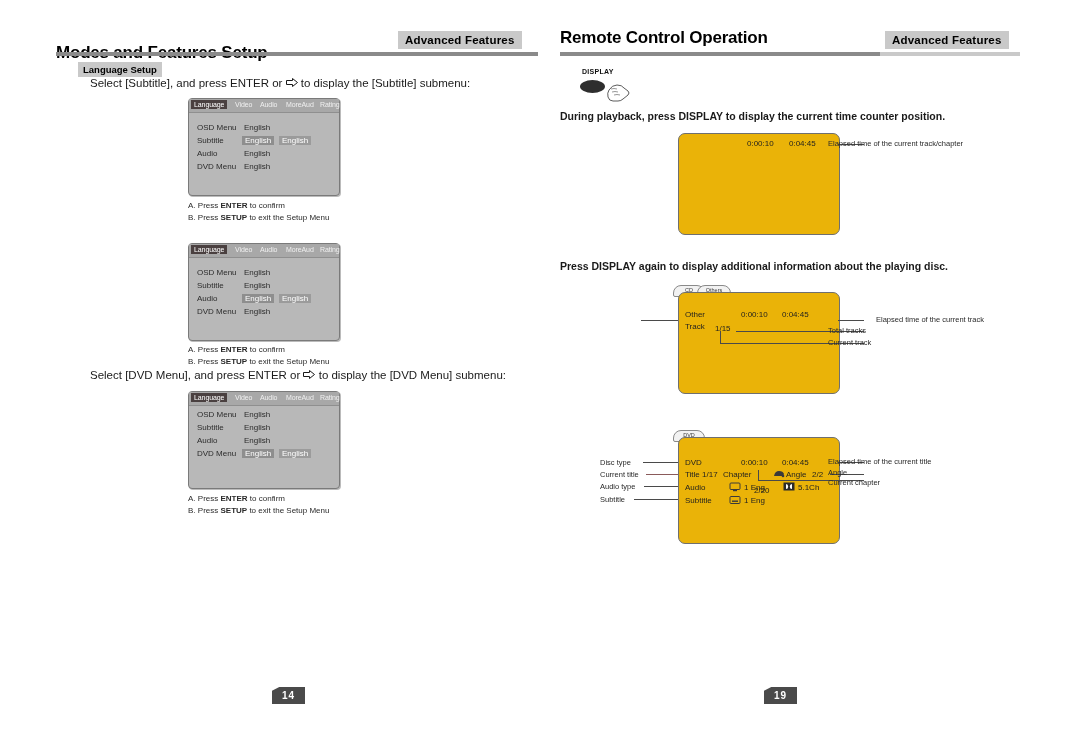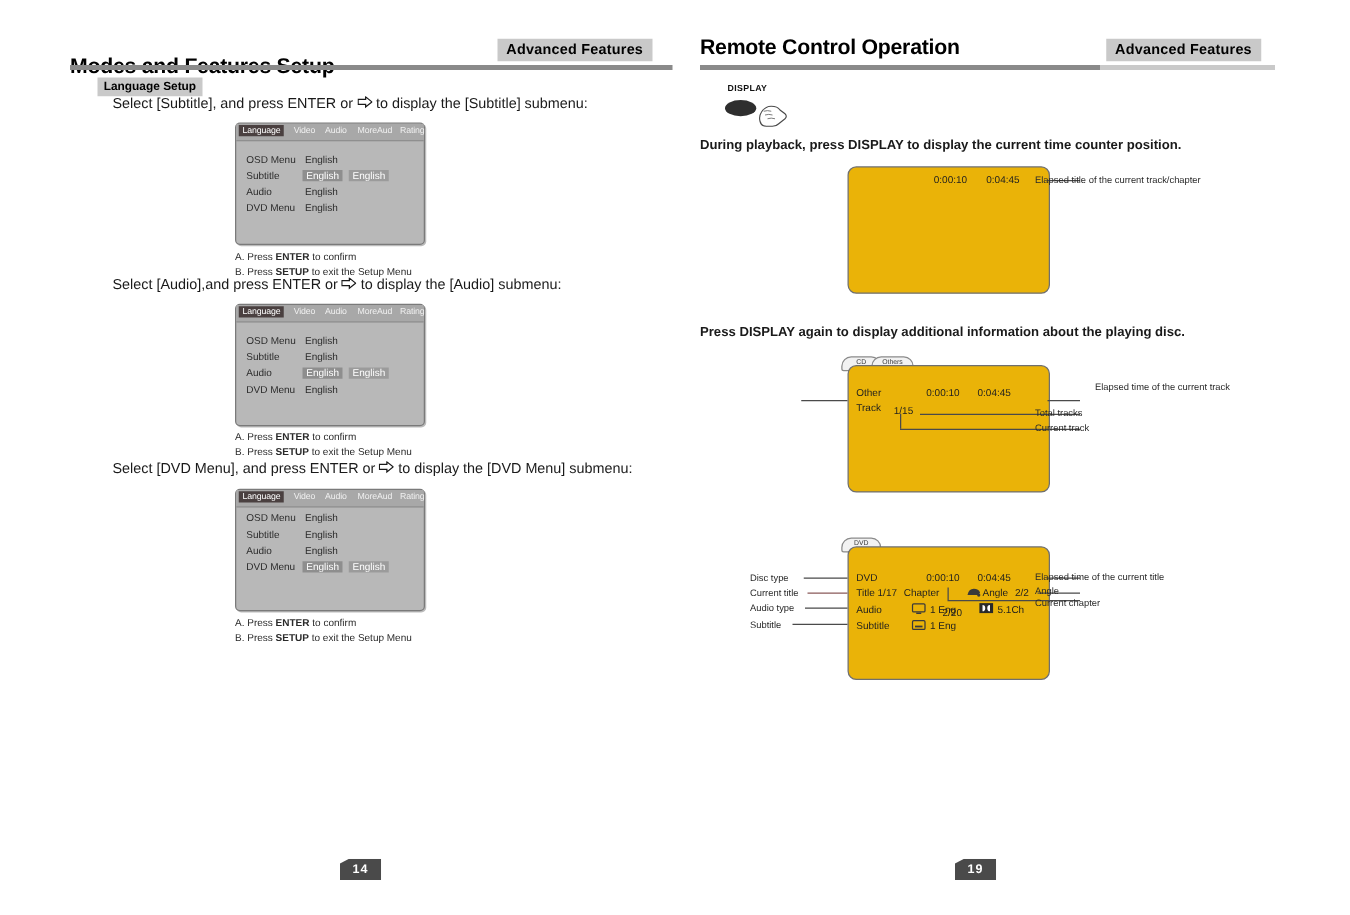--- a/index.html
+++ b/index.html
@@ -248,29 +248,20 @@
     <b>ENTER</b>
     <span>to confirm</span>
   </div>
   <div class="tiny" style="left:188px; top:213px;">
     <span>B.</span>
     <span>Press</span>
     <b>SETUP</b>
     <span>to exit the Setup Menu</span>
   </div>
 
-  <div class="line" style="left:90px; top:222px;">
-    <span>Select [Audio],and press ENTER or</span>
-    <span class="arrow-glyph">
-      <svg width="12" height="10" viewBox="0 0 12 10">
-          <path d="M0.5 2.5 h6 v-2 l5 4 -5 4 v-2 h-6 z" fill="none" stroke="#1a1a1a" stroke-width="1"></path>
-        </svg>
-    </span>
-    <span>to display the [Audio] submenu:</span>
-  </div>
 
   <div class="osd" style="left:188px; top:243px; width:150px; height:96px;">
     <div class="osd-tabs">
       <div class="osd-tab sel" style="left:2px;">Language</div>
       <div class="osd-tab" style="left:43px;">Video</div>
       <div class="osd-tab" style="left:68px;">Audio</div>
       <div class="osd-tab" style="left:94px;">MoreAud</div>
       <div class="osd-tab" style="left:128px;">Rating</div>
     </div>
     <div class="osd-row-label" style="left:8px; top:24px;">OSD Menu</div>
@@ -356,38 +347,38 @@
     <path d="M5 9 q3 -1 6 0 M6 12 q3 -1 6 0 M8 15 q3 -1 6 0" fill="none" stroke="#6a6a6a" stroke-width="0.7"></path>
   </svg>
 
   <div class="line bold" style="left:20px; top:110px; font-size:10.5px;">During playback, press DISPLAY to display the current time counter position.</div>
 
   <div class="tv" style="left:138px; top:133px; width:160px; height:100px;">
     <div class="tv-txt" style="left:68px; top:5px;">0:00:10</div>
     <div class="tv-txt" style="left:110px; top:5px;">0:04:45</div>
   </div>
   <div class="lead" style="left:298px; top:144px; width:26px;"></div>
-  <div class="anno" style="left:288px; top:139px;">Elapsed title of the current track/chapter</div>
+  <div class="anno" style="left:288px; top:139px;">Elapsed time of the current track/chapter</div>
 
   <div class="line bold" style="left:20px; top:260px; font-size:10.5px;">Press DISPLAY again to display additional information about the playing  disc.</div>
 
   <div class="tv-tab" style="left:133px; top:285px; width:30px;">CD</div>
   <div class="tv-tab" style="left:157px; top:285px; width:32px;">Others</div>
   <div class="tv" style="left:138px; top:292px; width:160px; height:100px;">
     <div class="tv-txt" style="left:6px; top:17px;">Other</div>
     <div class="tv-txt" style="left:62px; top:17px;">0:00:10</div>
     <div class="tv-txt" style="left:103px; top:17px;">0:04:45</div>
     <div class="tv-txt" style="left:6px; top:29px;">Track</div>
     <div class="tv-txt" style="left:36px; top:31px;">1/15</div>
   </div>
 
   <div class="lead" style="left:101px; top:320px; width:37px;"></div>
 
   <div class="lead" style="left:298px; top:320px; width:26px;"></div>
-  <div class="anno" style="left:288px; top:305px;padding-left:48px;">Elapsed time of the current track</div>
+  <div class="anno" style="left:288px; top:315px;padding-left:48px;">Elapsed time of the current track</div>
   <div class="lead" style="left:196px; top:331px; width:128px;"></div>
   <div class="anno" style="left:288px; top:326px;">Total tracks</div>
   <div class="lead-v" style="left:180px; top:331px; height:12px;"></div>
   <div class="lead" style="left:180px; top:343px; width:144px;"></div>
   <div class="anno" style="left:288px; top:338px;">Current track</div>
 
   <div class="tv-tab" style="left:133px; top:430px; width:30px;">DVD</div>
   <div class="tv" style="left:138px; top:437px; width:160px; height:105px;">
     <div class="tv-txt" style="left:6px; top:20px;">DVD</div>
     <div class="tv-txt" style="left:62px; top:20px;">0:00:10</div>

